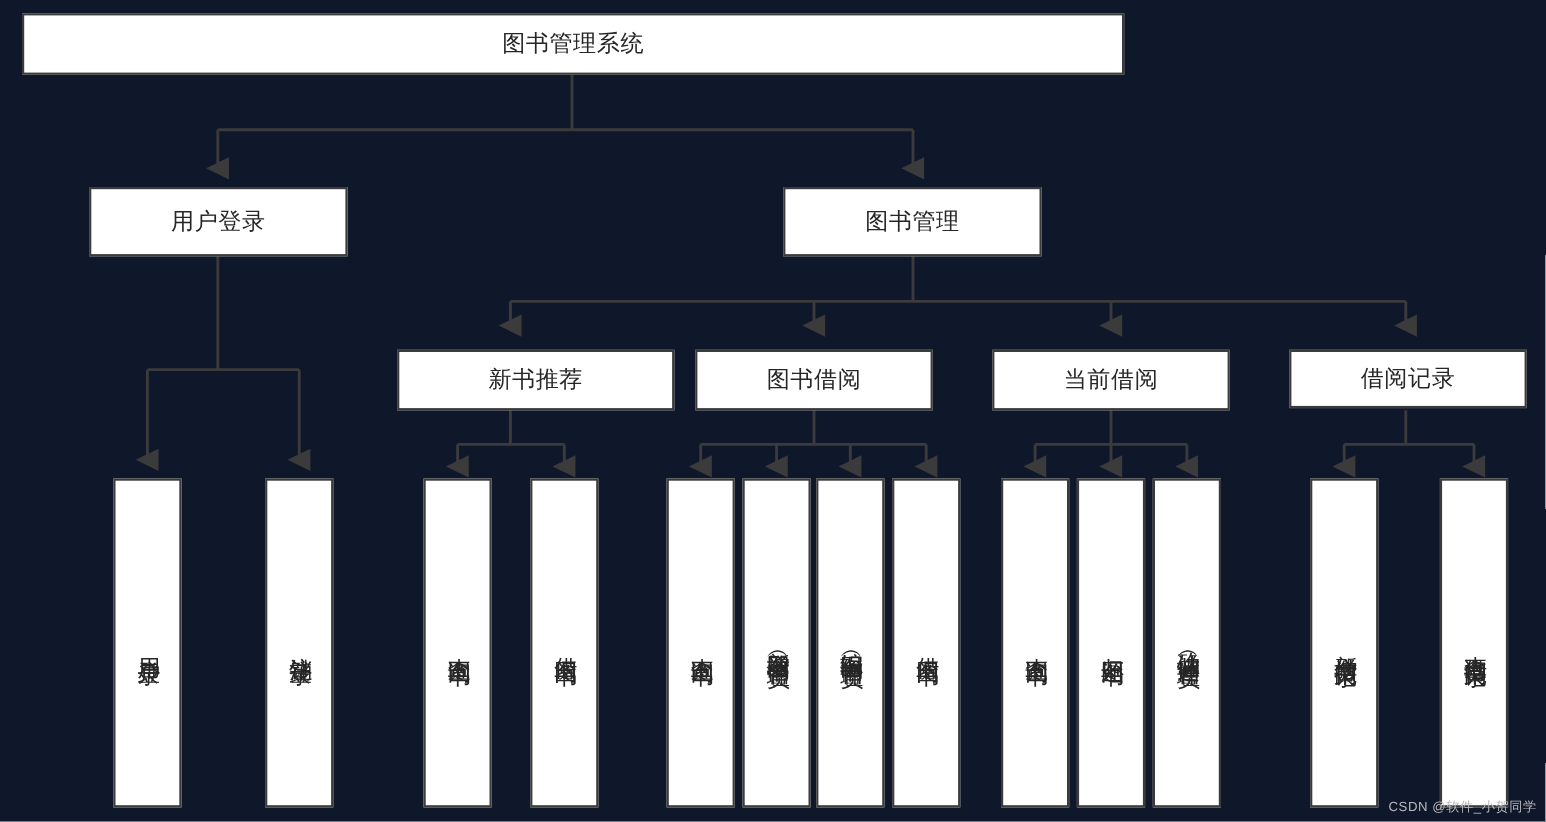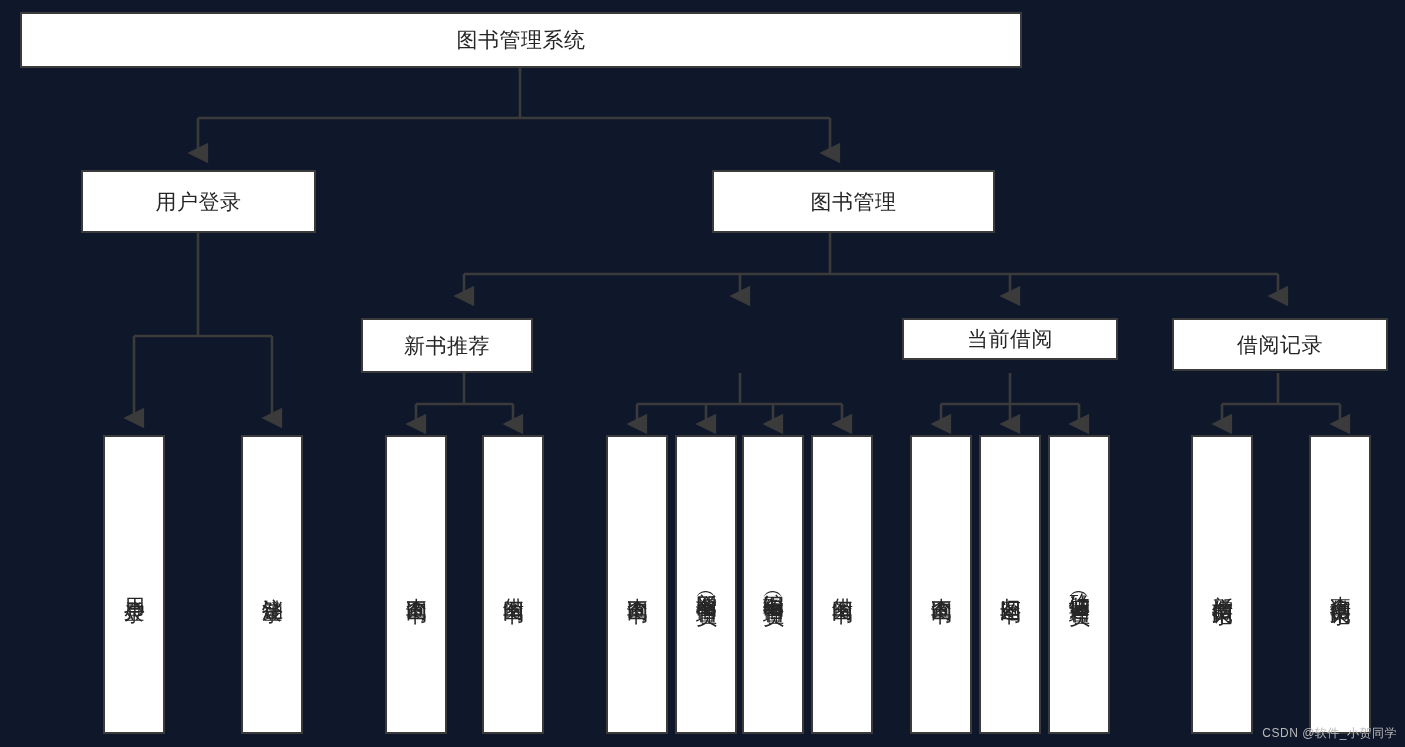--- a/index.html
+++ b/index.html
@@ -124,30 +124,33 @@
   </svg>
 
   <div class="node node-h" style="left:20px; top:12px; width:1002px; height:56px;">
     <span>图书管理系统</span>
   </div>
 
   <div class="node node-h" style="left:81px; top:170px; width:235px; height:63px;">
     <span>用户登录</span>
   </div>
 
-  <div class="node node-h" style="left:712px; top:170px; width:283px; height:63px;text-align:center;">
+  <div class="node node-h" style="left:712px; top:170px; width:235px; height:63px;text-align:center;">
     <span>图书管理</span>
   </div>
 
-  <div class="node node-h" style="left:361px; top:318px; width:172px; height:55px;">
+  <div class="node node-h" style="left:361px; top:318px; width:252px; height:55px;">
     <span>新书推荐</span>
   </div>
 
-
-  <div class="node node-h" style="left:902px; top:318px; width:216px; height:42px;">
+  <div class="node node-h" style="left:632px; top:318px; width:216px; height:55px;">
+    <span>图书借阅</span>
+  </div>
+
+  <div class="node node-h" style="left:902px; top:318px; width:216px; height:55px;">
     <span>当前借阅</span>
   </div>
 
   <div class="node node-h" style="left:1172px; top:318px; width:216px; height:53px;">
     <span>借阅记录</span>
   </div>
 
   <div class="node node-v" style="left:103px; top:435px; width:62px; height:299px;">
     <span>用户登录</span>
   </div>

